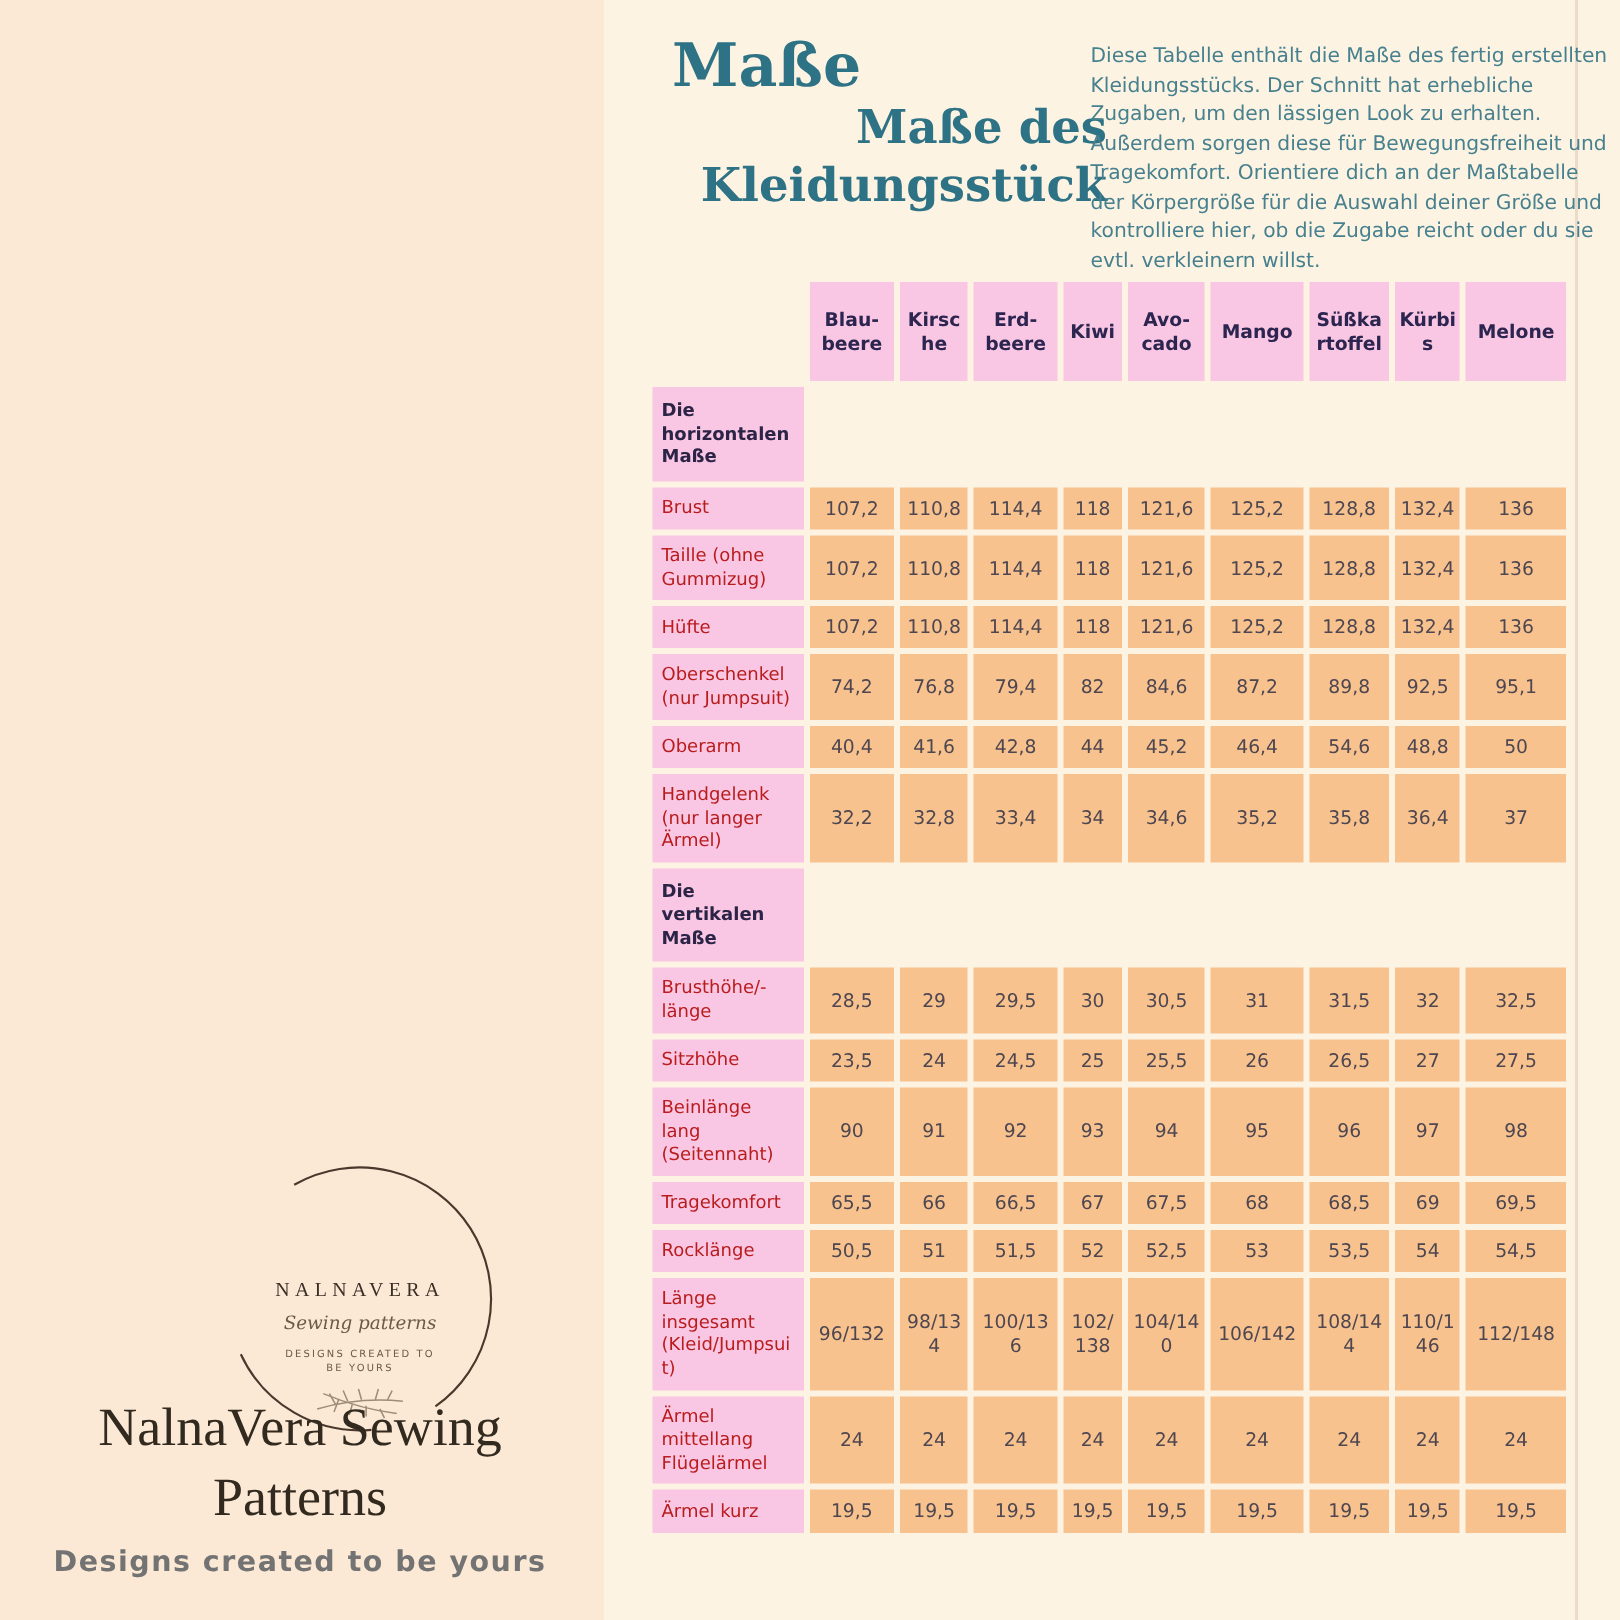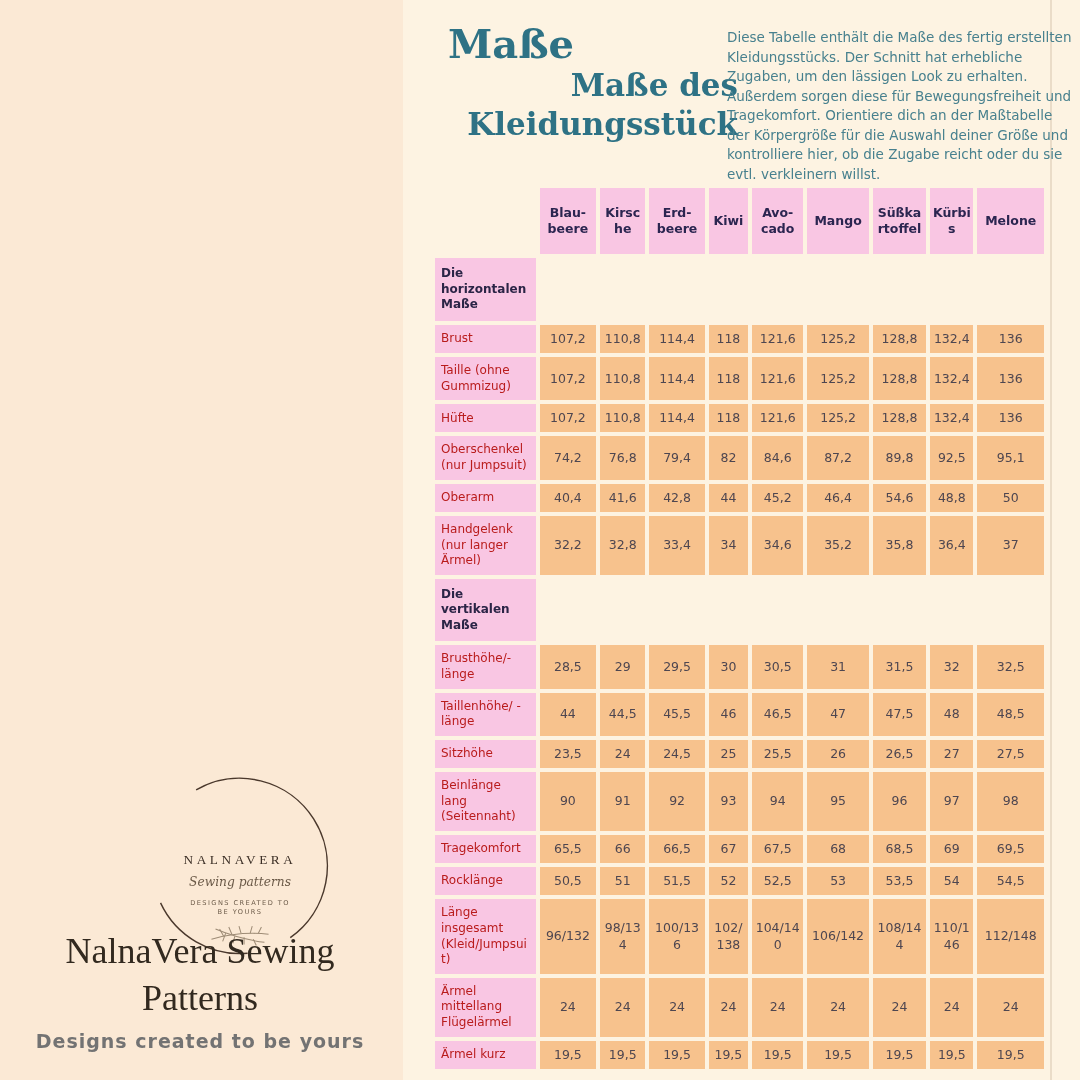--- a/index.html
+++ b/index.html
@@ -200,32 +200,20 @@
           <td class="label">Brusthöhe/-länge</td>
           <td class="num">28,5</td>
           <td class="num">29</td>
           <td class="num">29,5</td>
           <td class="num">30</td>
           <td class="num">30,5</td>
           <td class="num">31</td>
           <td class="num">31,5</td>
           <td class="num">32</td>
           <td class="num">32,5</td>
-        </tr>
-        <tr>
-          <td class="label">Taillenhöhe/ -länge</td>
-          <td class="num">44</td>
-          <td class="num">44,5</td>
-          <td class="num">45,5</td>
-          <td class="num">46</td>
-          <td class="num">46,5</td>
-          <td class="num">47</td>
-          <td class="num">47,5</td>
-          <td class="num">48</td>
-          <td class="num">48,5</td>
         </tr>
         <tr>
           <td class="label">Sitzhöhe</td>
           <td class="num">23,5</td>
           <td class="num">24</td>
           <td class="num">24,5</td>
           <td class="num">25</td>
           <td class="num">25,5</td>
           <td class="num">26</td>
           <td class="num">26,5</td>

